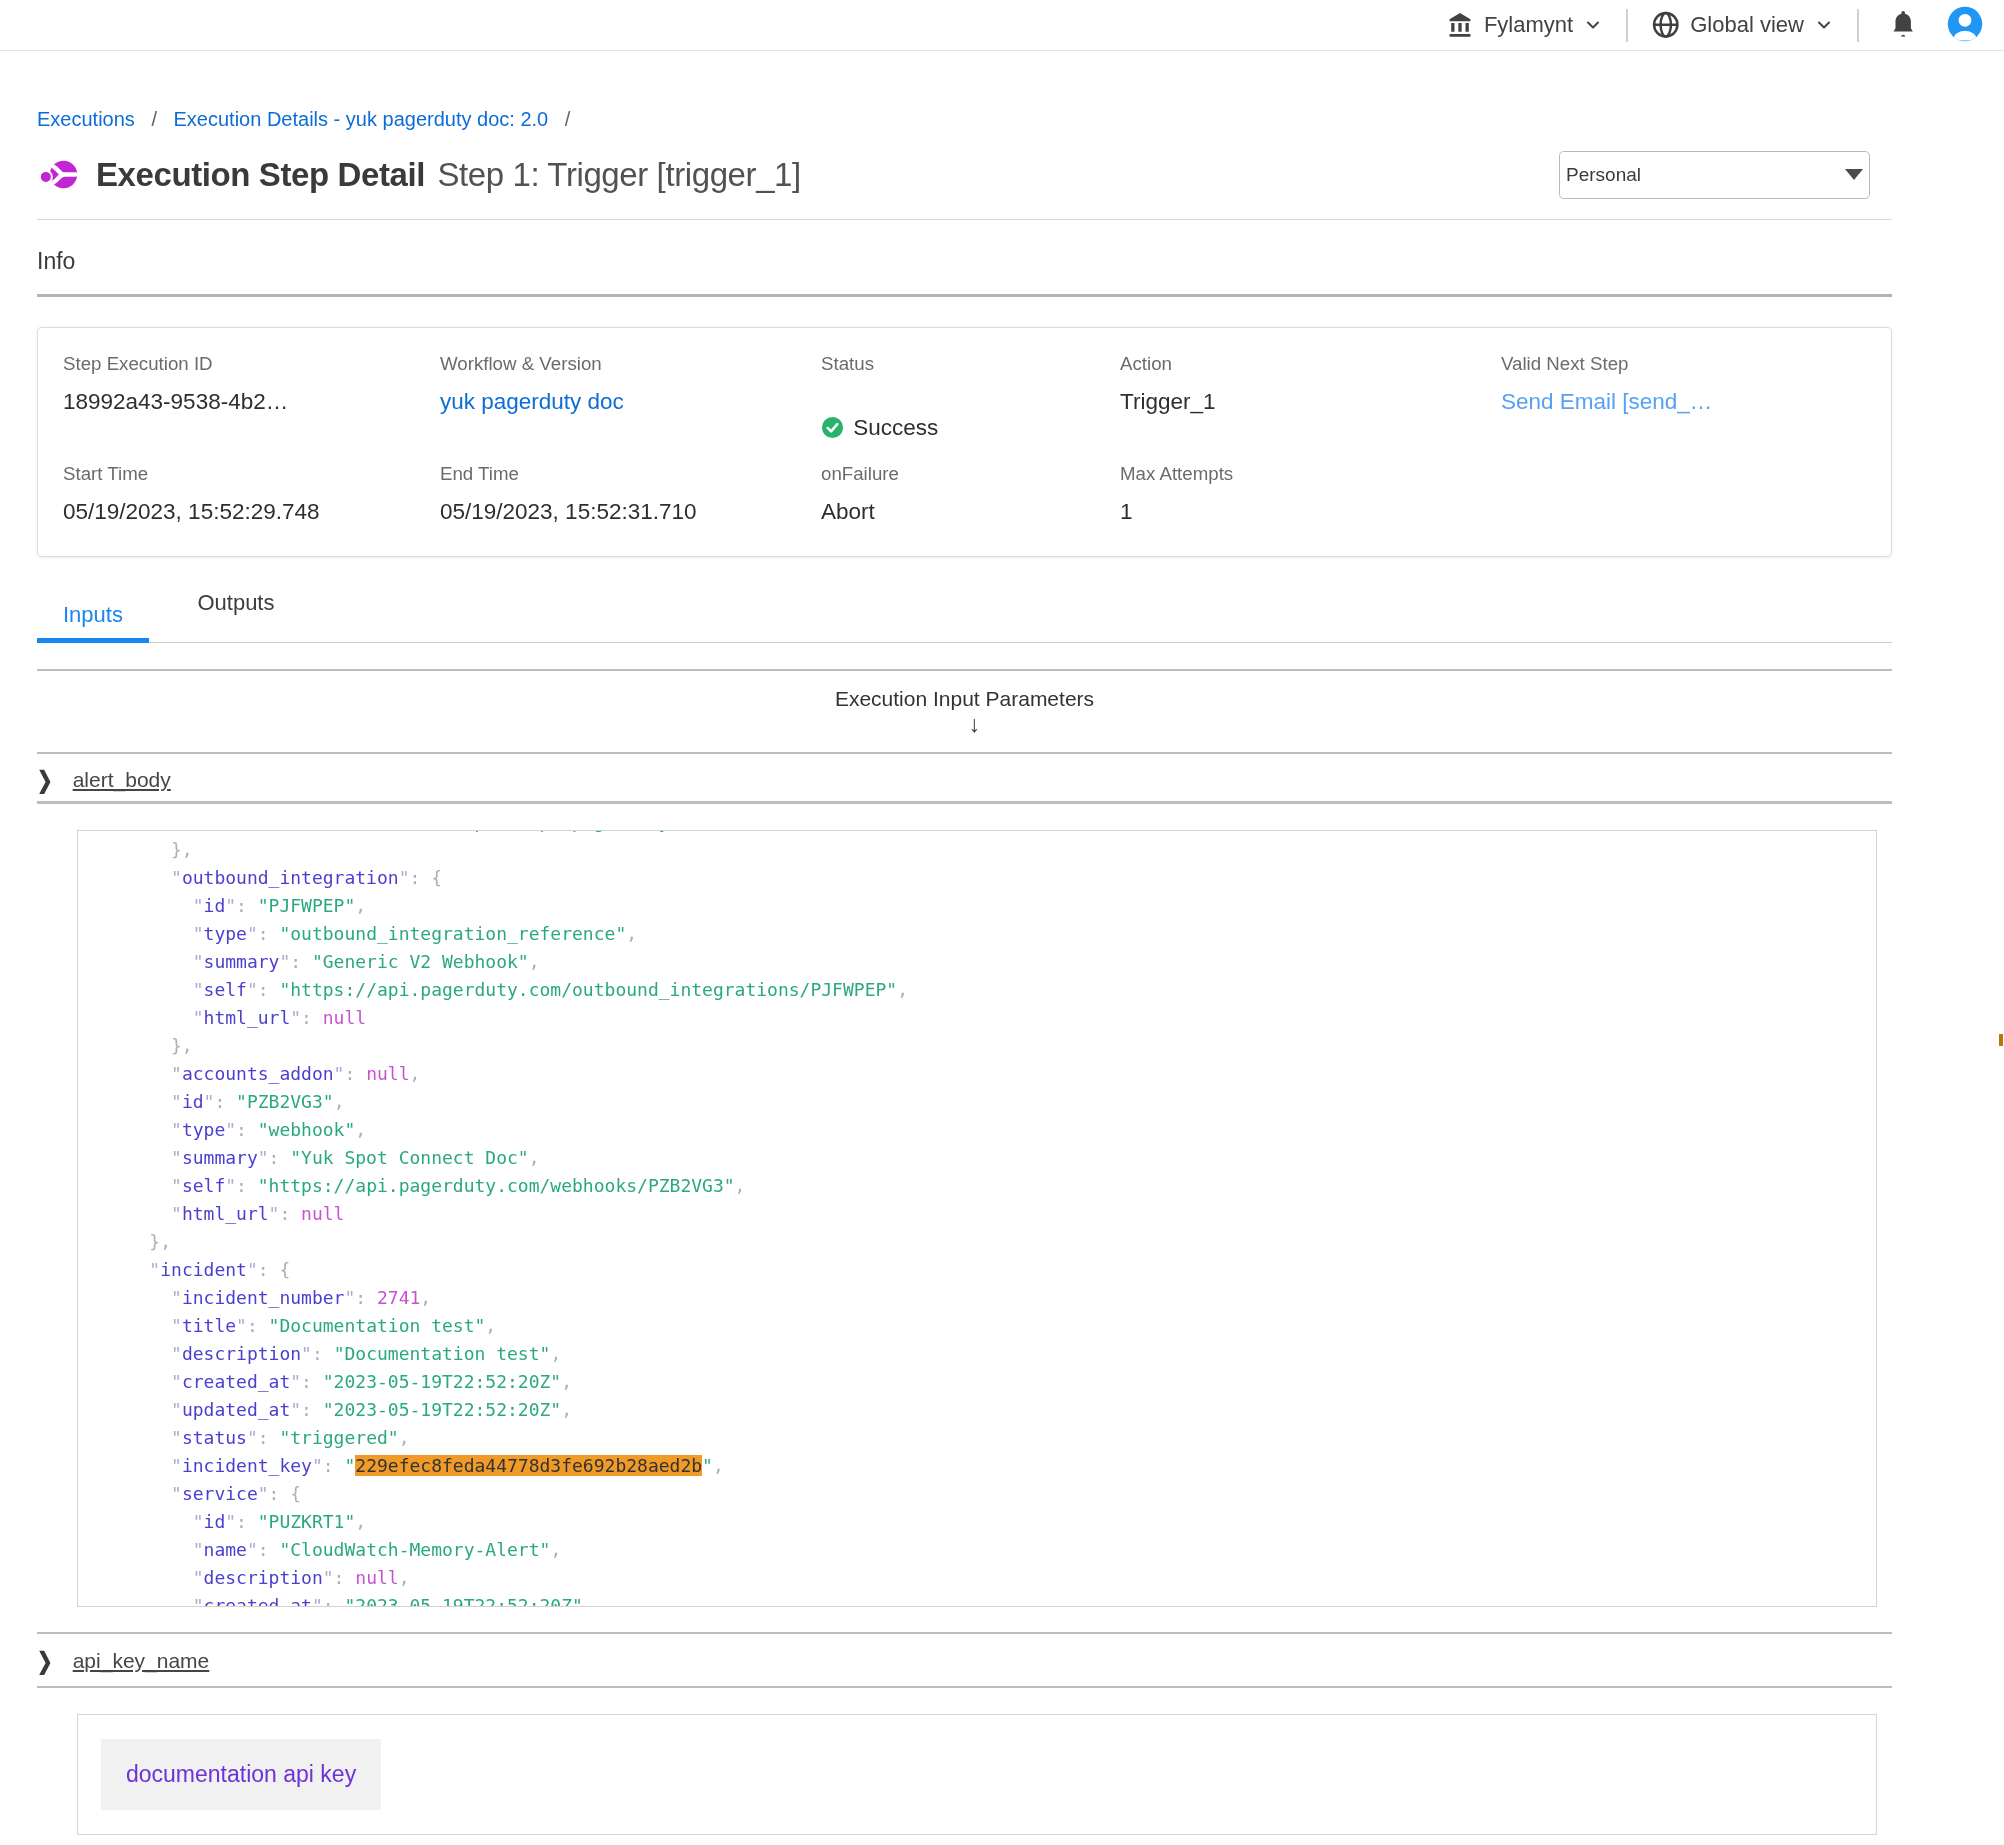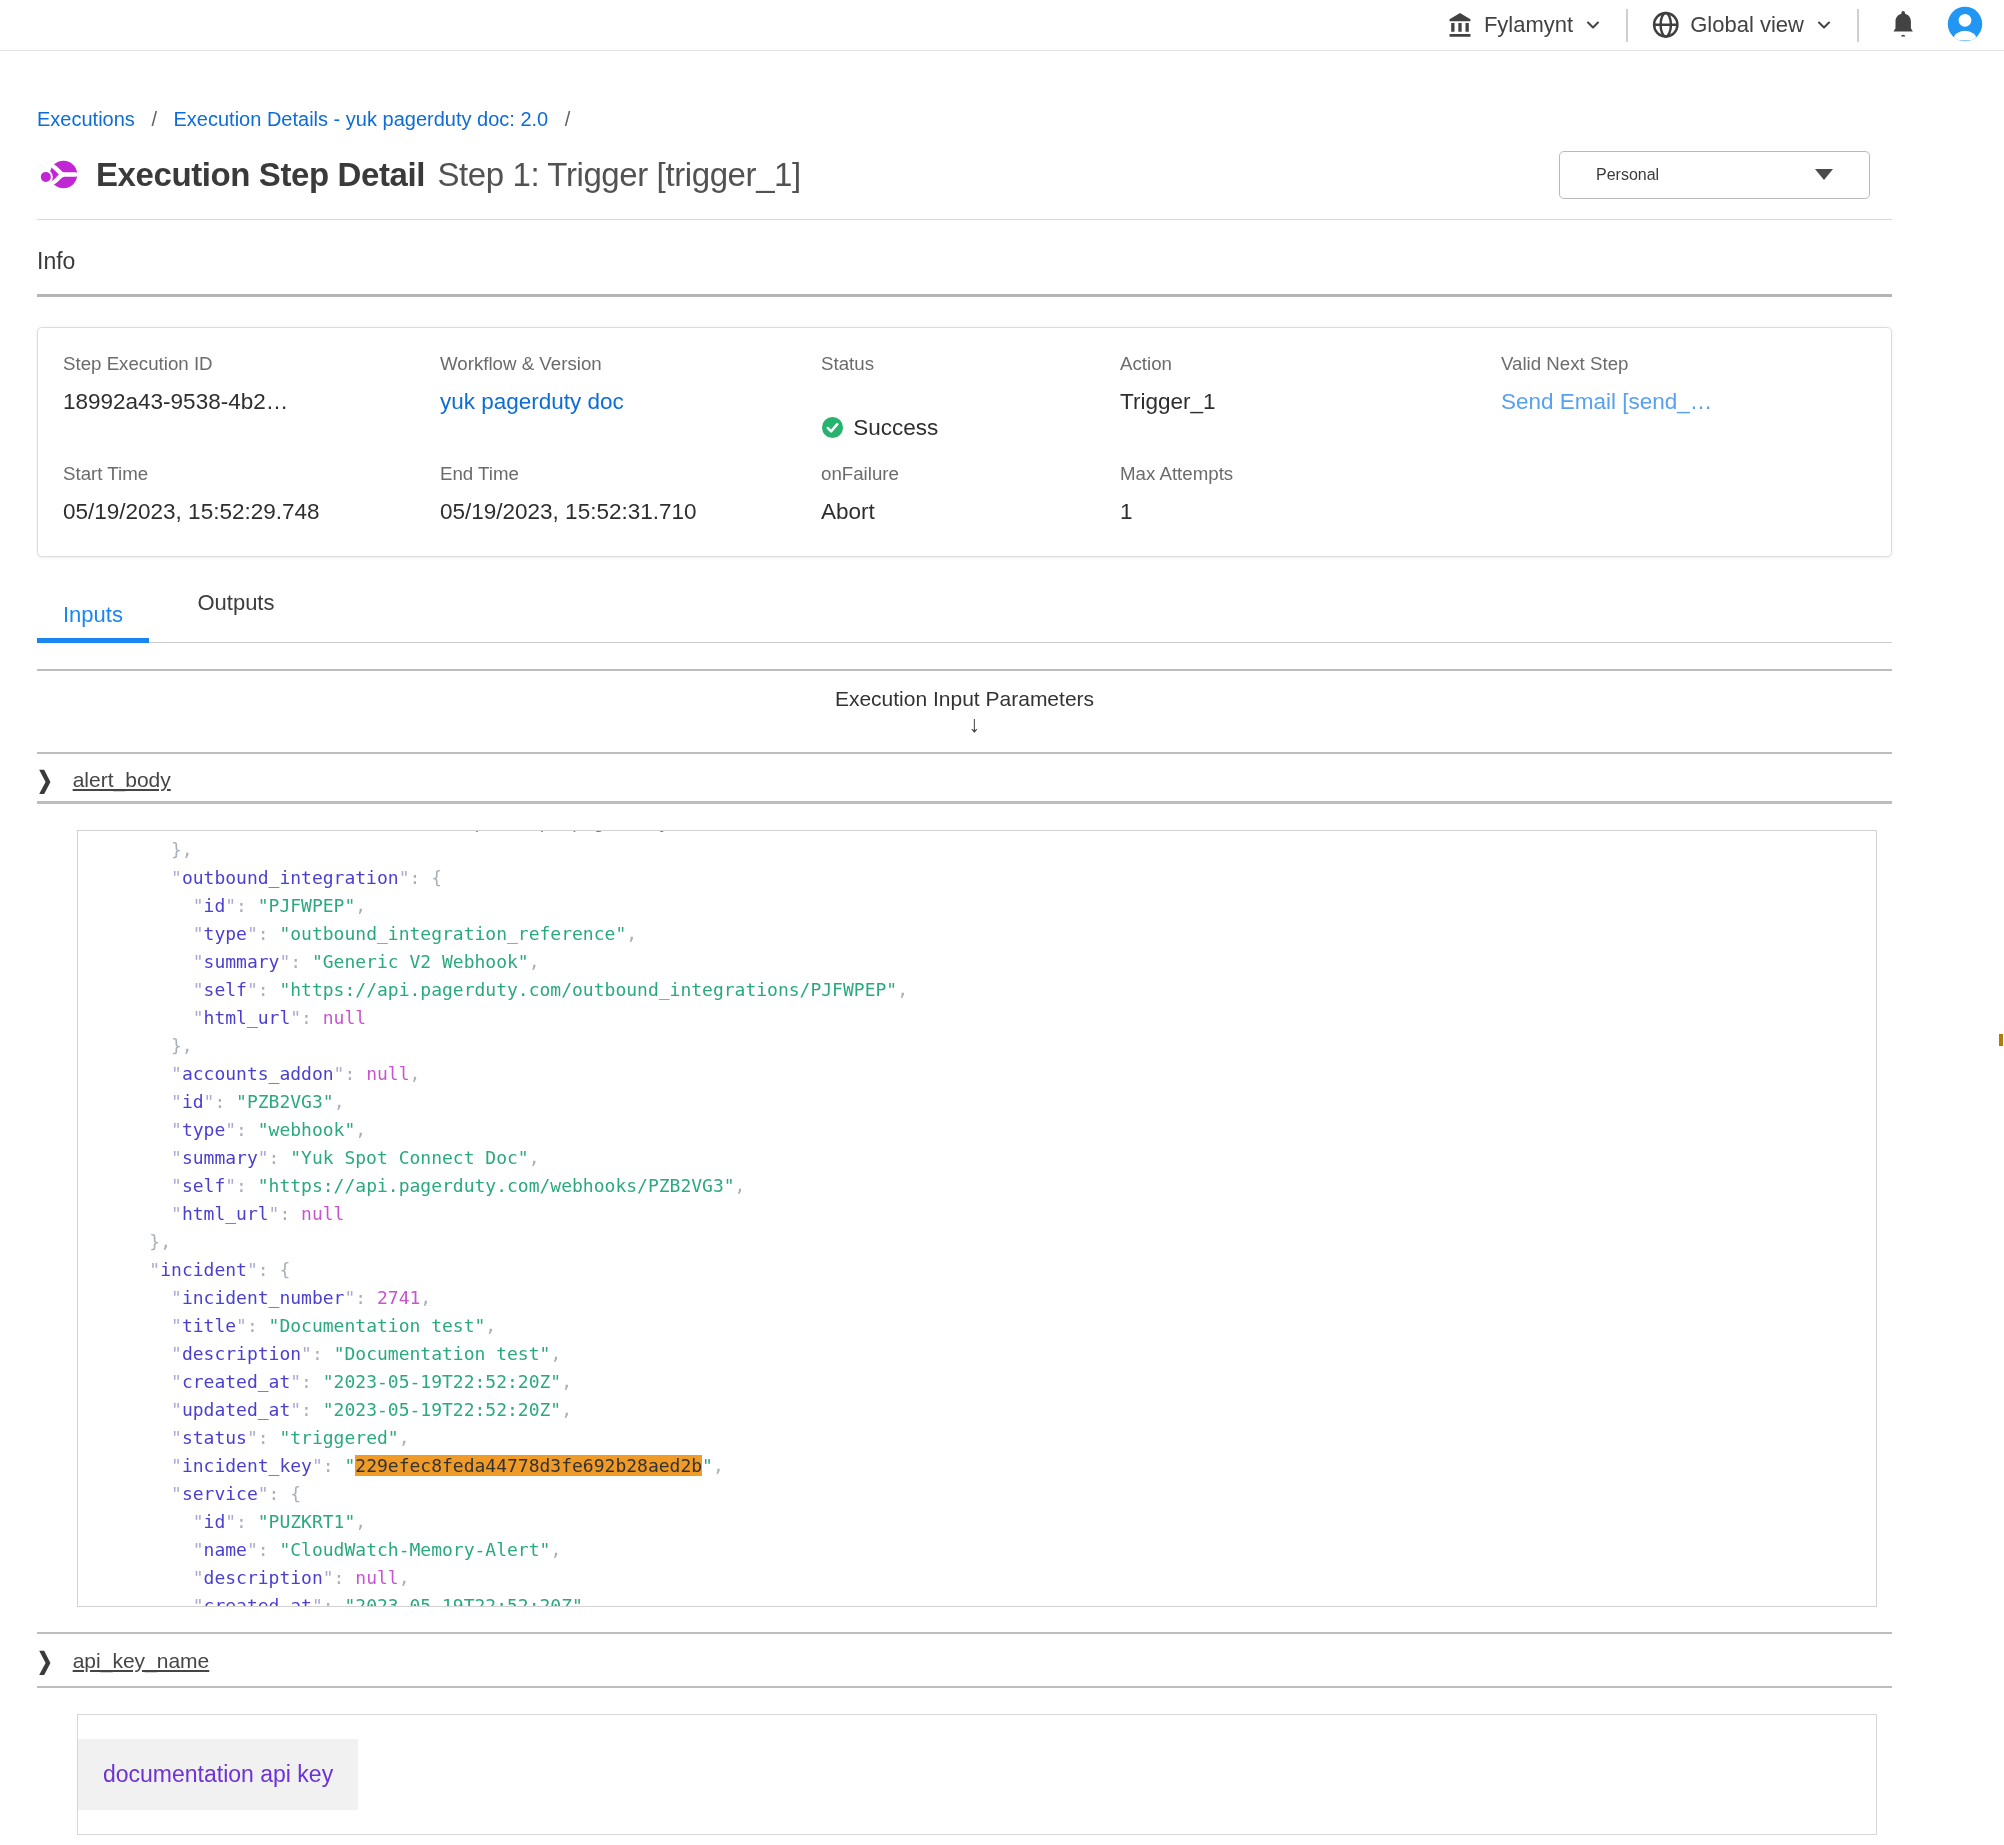--- a/index.html
+++ b/index.html
@@ -27,21 +27,21 @@
   .crumb-link { color: #0d6cd6; text-decoration: none; cursor: pointer; }
   .crumb-sep { color: #5f6368; margin: 0 11px; }
   .titlerow { margin-top: 18.7px; display: flex; align-items: center; }
   .step-icon { width: 45px; height: 39px; margin-right: 14px; }
   .page-title { font-size: 33px; font-weight: 700; color: #3a3a3a; letter-spacing: -0.4px; }
   .page-subtitle { font-size: 33px; font-weight: 400; color: #525252; margin-left: 12.4px; letter-spacing: -0.4px; }
   .scope-select {
     margin-left: auto; margin-right: 22px; width: 311px; height: 48px;
     border: 1.6px solid #b9b9b9; border-radius: 4.7px; background: #fff;
     display: flex; align-items: center; justify-content: space-between;
-    padding: 0 36px; font-size: 16px; color: #3b3b3b; cursor: pointer;
+    padding: 0 6px; font-size: 19px; color: #3b3b3b; cursor: pointer;
   }
   .select-caret { width: 0; height: 0; border-left: 9.3px solid transparent; border-right: 9.3px solid transparent; border-top: 11px solid #4a4a4a; }
   .hr-thin { height: 1.6px; background: #d8d8d8; }
   .hr-mid  { height: 2.3px; background: #bdbdbd; }
   .hr-4    { height: 3.1px; background: #b4b4b4; }
   .hr-t1 { margin-top: 20px; }
   .section-h { margin-top: 28px; font-size: 23px; font-weight: 400; color: #3a3a3a; }
   .hr-info { margin-top: 18.7px; }
   
   .card {
@@ -81,21 +81,21 @@
   .tk-p { color: #a9b0ba; }
   .tk-s { color: #2aa97d; }
   .tk-n { color: #c653cf; }
   .tk-h { color: #333333; background: #f09a28; }
   .hr-after-code { margin-top: 25px; }
   .prow-2 { margin-top: 14.8px; }
   .hr-p3 { margin-top: 12.4px; }
   
   .panel { margin: 26px 14.8px 0 40px; height: 121px; border: 0.8px solid #d6d6d6; background: #fff; display: flex; align-items: center; }
   .chip {
-    height: 71px; min-width: 270px;
+    margin-left: 23px; height: 71px; min-width: 270px;
     background: #f1f1f1; display: inline-flex; align-items: center;
     padding: 0 25px; font-size: 23px; color: #6d32d8;
   }
   .hr-p4 { margin-top: 26px; }
   .prow-3 { margin-top: 14px; }
   
   .scroll-marker { position: absolute; right: 1.6px; top: 1034px; width: 4.7px; height: 11.7px; background: #b4790b; }
 </style>
 </head>
 <body>

